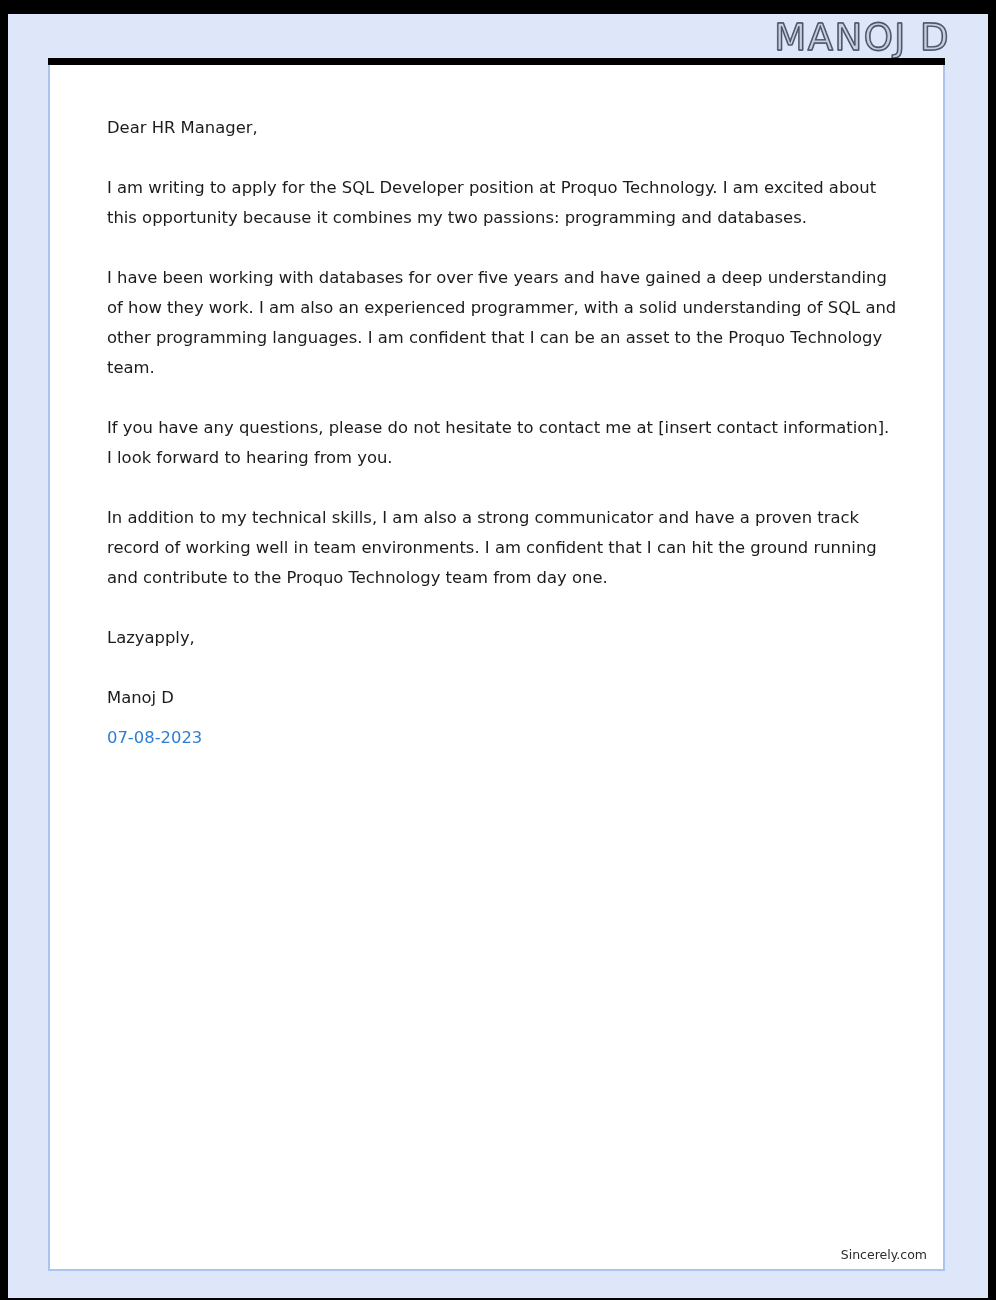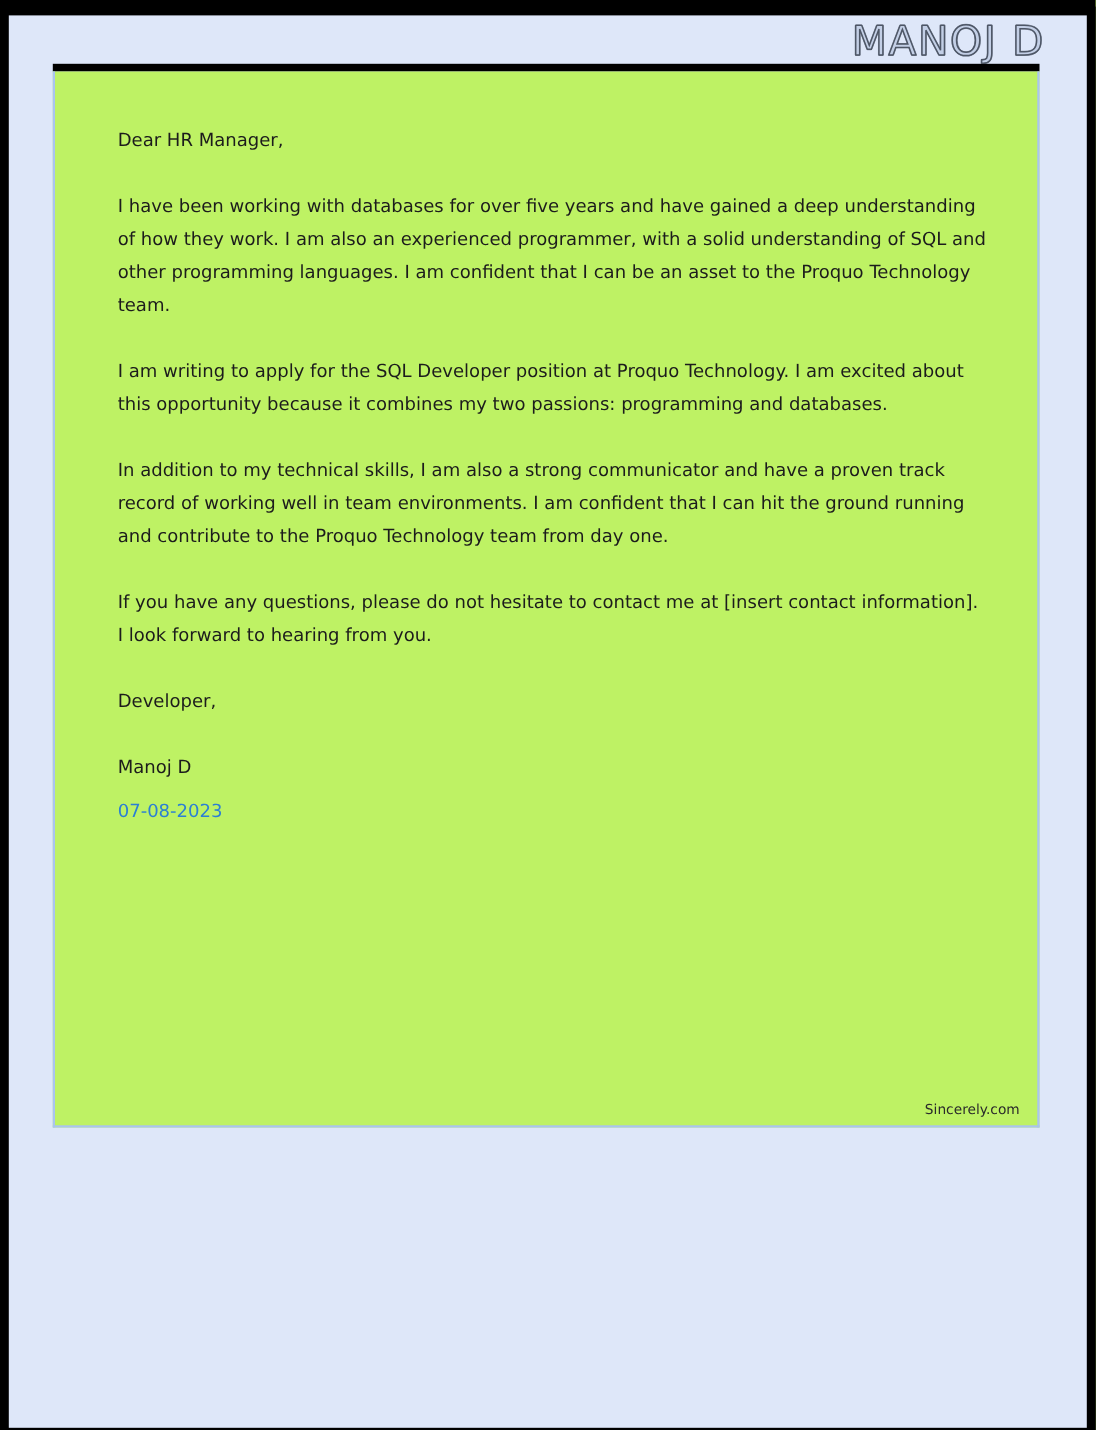--- a/index.html
+++ b/index.html
@@ -61,22 +61,22 @@
     height: 7px;
     background: #000000;
   }
 
   
   .sheet {
     position: absolute;
     left: 40px;
     top: 51px;
     width: 897px;
-    height: 960px;
-    background: #bef264;
+    height: 1206px;
+    background: #ffffff;
     border-left: 2px solid #aac4ef;
     border-right: 2px solid #aac4ef;
     border-bottom: 2px solid #aac4ef;
   }
 
   .letter-body {
     position: absolute;
     left: 57px;
     top: 48px;
     width: 790px;
@@ -126,29 +126,29 @@
 
     <div class="header-name">MANOJ D</div>
 
     <div class="header-rule"></div>
 
     <div class="sheet">
       <div class="letter-body">
 
         <div class="salutation">Dear HR Manager,</div>
 
+        <div class="para">I am writing to apply for the SQL Developer position at Proquo Technology. I am excited about this opportunity because it combines my two passions: programming and databases.</div>
+
         <div class="para">I have been working with databases for over five years and have gained a deep understanding of how they work. I am also an experienced programmer, with a solid understanding of SQL and other programming languages. I am confident that I can be an asset to the Proquo Technology team.</div>
 
-        <div class="para">I am writing to apply for the SQL Developer position at Proquo Technology. I am excited about this opportunity because it combines my two passions: programming and databases.</div>
+        <div class="para">If you have any questions, please do not hesitate to contact me at [insert contact information]. I look forward to hearing from you.</div>
 
         <div class="para">In addition to my technical skills, I am also a strong communicator and have a proven track record of working well in team environments. I am confident that I can hit the ground running and contribute to the Proquo Technology team from day one.</div>
 
-        <div class="para">If you have any questions, please do not hesitate to contact me at [insert contact information]. I look forward to hearing from you.</div>
-
-        <div class="closing">Developer,</div>
+        <div class="closing">Lazyapply,</div>
 
         <div class="signer">Manoj D</div>
 
         <div class="date-line">07-08-2023</div>
 
       </div>
 
       <div class="footer-mark">Sincerely.com</div>
     </div>
 

